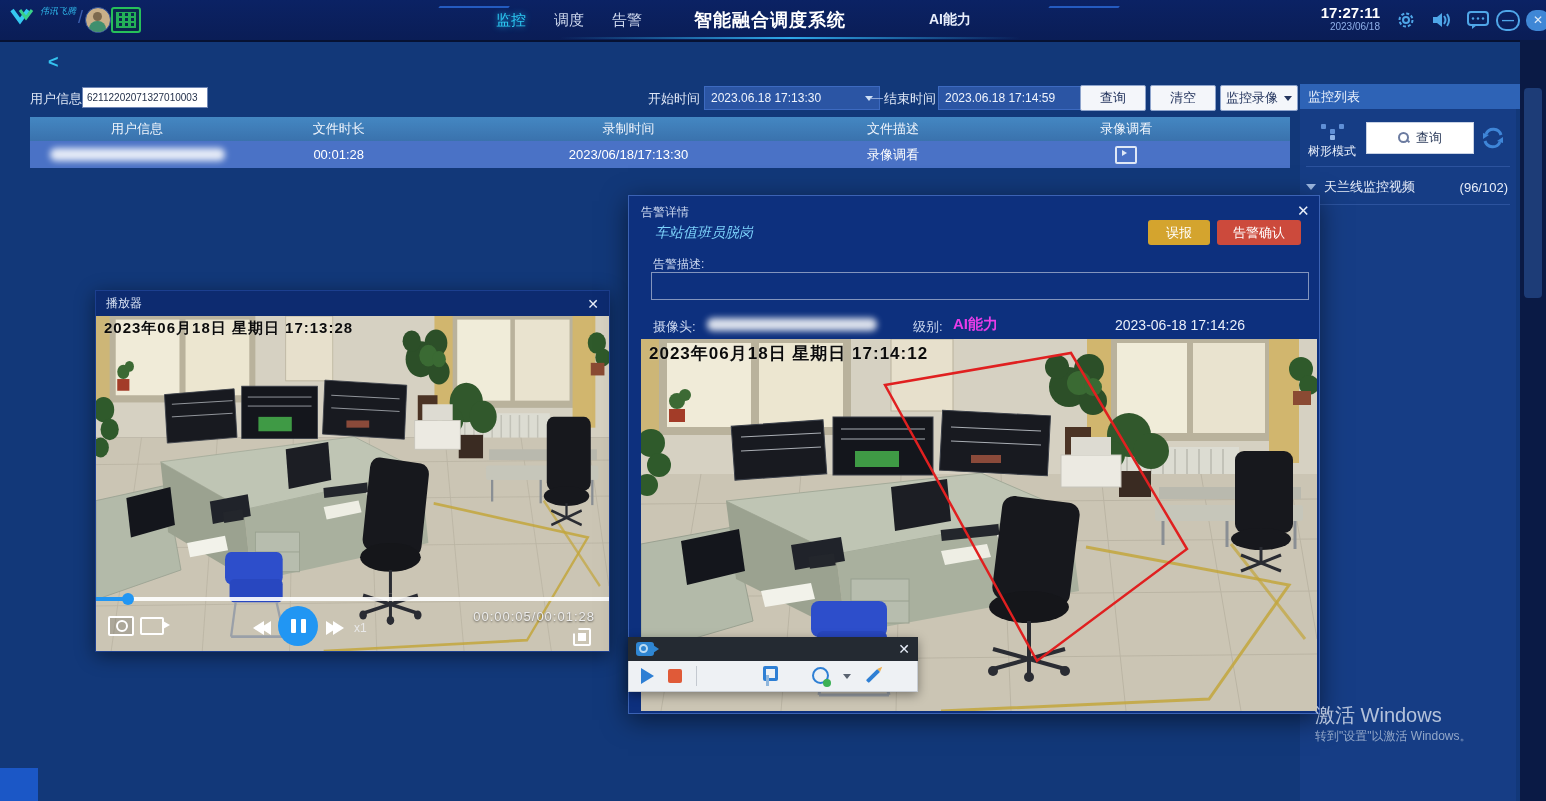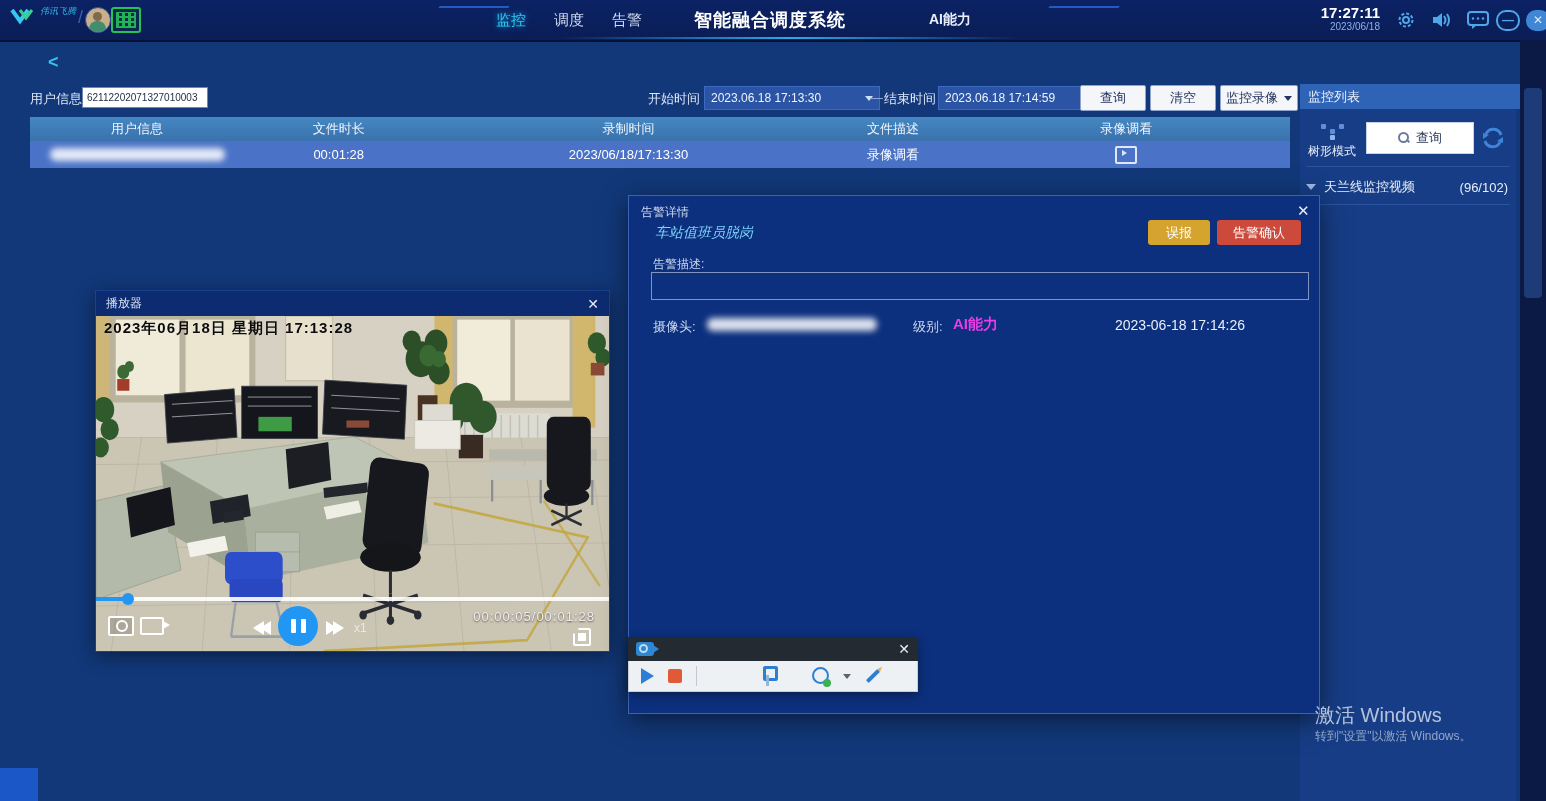--- a/index.html
+++ b/index.html
@@ -484,20 +484,29 @@
     <div id="alarmname" class="abs">车站值班员脱岗</div>
     <div id="btnfalse" class="dlgbtn abs">误报</div>
     <div id="btnconfirm" class="dlgbtn abs">告警确认</div>
     <div id="desclbl" class="abs">告警描述:</div>
     <div id="descinput" class="abs"></div>
     <div id="caminfolbl" class="abs">摄像头:</div>
     <div id="camblur" class="blurpill abs"></div>
     <div id="levellbl" class="abs">级别:</div>
     <div id="levelval" class="abs">AI能力</div>
     <div id="alarmtime" class="abs">2023-06-18 17:14:26</div>
+    <div id="dlgvideo" class="abs">
+      <svg class="scene" viewBox="0 0 676 372" preserveAspectRatio="none">
+          <use href="#office-scene" xlink:href="#office-scene"></use>
+        </svg>
+      <svg class="redzone" viewBox="0 0 676 372" preserveAspectRatio="none">
+        <polygon points="244,46 430,14 546,210 396,322" fill="none" stroke="#e02020" stroke-width="2.5"></polygon>
+      </svg>
+      <div class="osd">2023年06月18日 星期日 17:14:12</div>
+    </div>
   </div>
 
   <div id="rectool" class="abs">
     <div id="rectoolbar">
       <div class="recam"></div>
       <span class="xclose">✕</span>
     </div>
     <div id="rectoolbody">
       <div class="playtri"></div>
       <div class="stopsq"></div>

